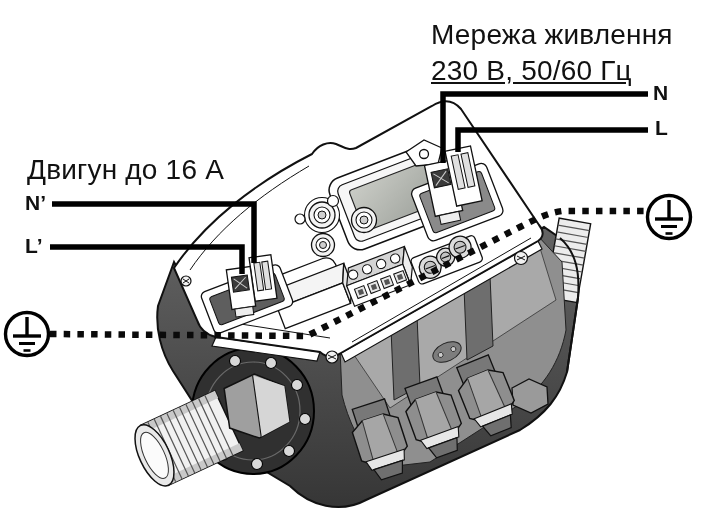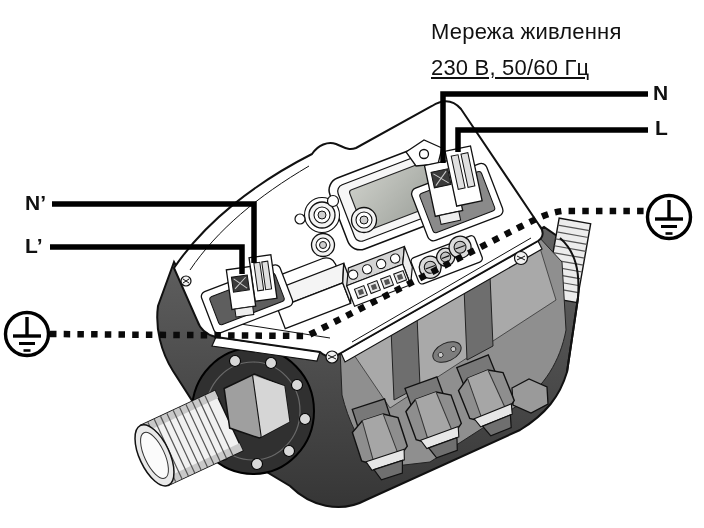--- a/index.html
+++ b/index.html
@@ -11,21 +11,21 @@
     --metal_light:#ececec;
     --screen_gray:#b4b8b2;
   }
   html,body{margin:0;padding:0;background:var(--paper);}
   .stage{
     position:relative;width:704px;height:528px;background:var(--paper);
     overflow:hidden;font-family:"Liberation Sans",sans-serif;color:var(--ink);
   }
   .stage svg{position:absolute;left:0;top:0;display:block;}
   .lbl{position:absolute;white-space:nowrap;line-height:1.05;color:var(--ink);}
-  .lbl.big{font-size:22px;letter-spacing:.2px;text-align:center;}
+  .lbl.big{font-size:28px;letter-spacing:.2px;text-align:center;}
   .lbl.wire{font-size:21px;font-weight:bold;}
 </style>
 </head>
 <body>
 
 <div class="stage">
 
   <svg width="704" height="528" viewBox="0 0 704 528">
     <defs>
       <linearGradient id="bodyGrad" x1="0" y1="0" x2="0" y2="1">
@@ -310,16 +310,17 @@
       <line x1="661" y1="226.5" x2="677" y2="226.5" stroke-width="3"></line>
       <line x1="665.5" y1="233.5" x2="672.5" y2="233.5" stroke-width="2.6"></line>
     </g>
   </svg>
 
   <div class="lbl big" style="left:431px;top:20px;">Мережа живлення</div>
   <div class="lbl big" style="left:431px;top:56px;text-decoration:underline;">230 В, 50/60 Гц</div>
   <div class="lbl wire" style="left:653px;top:82px;">N</div>
   <div class="lbl wire" style="left:655px;top:117px;">L</div>
 
+  <div class="lbl big" style="left:27px;top:155px;">Двигун до 16 А</div>
   <div class="lbl wire" style="left:25px;top:192px;">N’</div>
   <div class="lbl wire" style="left:25px;top:235px;">L’</div>
 
 </div>
 
 </body></html>

